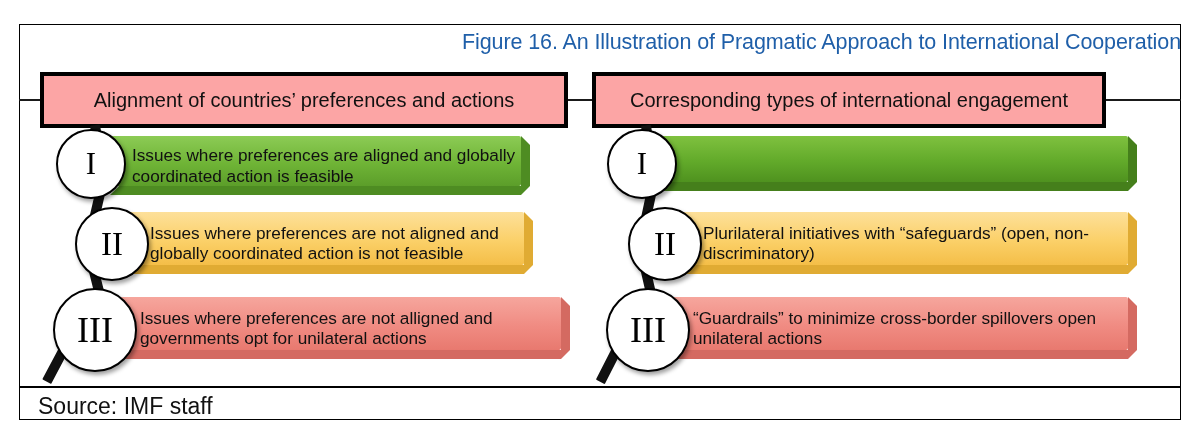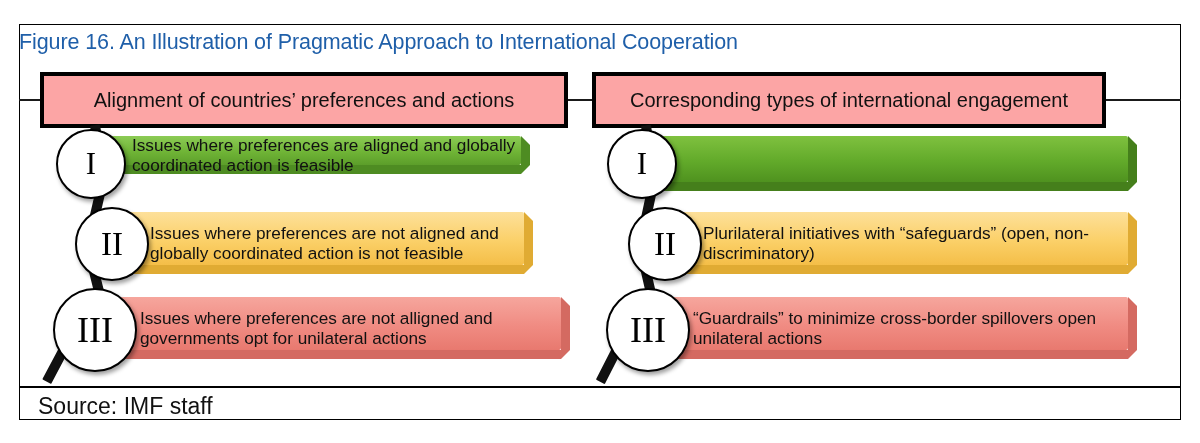--- a/index.html
+++ b/index.html
@@ -21,21 +21,21 @@
     box-sizing:border-box;
     border:1.6px solid #000;
     background:#fff;
   }
 
   
   .title{
     position:absolute;
     left:19px;top:30px;
     width:1162px;
-    text-align:left;
+    text-align:right;
     color:#1F5FA9;
     font-size:21.5px;
     font-family:"Liberation Sans",sans-serif;
     letter-spacing:-0.1px;
     white-space:nowrap;
   }
 
   
   .hline{position:absolute;background:#1a1a1a;height:1.6px;}
 
@@ -143,21 +143,21 @@
   <div class="chain" style="left:90px;top:126px;width:10px;height:22px;transform:rotate(-10deg);"></div>
   <div class="chain" style="left:98px;top:180px;width:10px;height:52px;transform:rotate(13deg);"></div>
   <div class="chain" style="left:88px;top:268px;width:10px;height:50px;transform:rotate(-14deg);"></div>
   <div class="chain" style="left:61px;top:344px;width:10px;height:40px;transform:rotate(28deg);"></div>
 
   <div class="chain" style="left:641px;top:126px;width:10px;height:22px;transform:rotate(-8deg);"></div>
   <div class="chain" style="left:649px;top:180px;width:10px;height:52px;transform:rotate(12deg);"></div>
   <div class="chain" style="left:640px;top:268px;width:10px;height:50px;transform:rotate(-13deg);"></div>
   <div class="chain" style="left:614px;top:344px;width:10px;height:40px;transform:rotate(27deg);"></div>
 
-  <div class="bar" style="left:110px;top:136px;width:420px;height:38px;padding-left:22px;">
+  <div class="bar" style="left:110px;top:136px;width:420px;height:59px;padding-left:22px;">
     <span class="face" style="background:linear-gradient(180deg,#8CCB55 0%,#6FB436 55%,#5C9E2A 100%);"></span>
     <span class="side" style="background:#4E8C22;"></span>
     <span class="bottom" style="background:#4E8C22;"></span>
     <span class="txt barlabel">Issues where preferences are aligned and globally coordinated action is feasible</span>
   </div>
   <div class="circle" style="left:56px;top:129px;width:66px;height:66px;font-size:31px;">
     <span>I</span>
   </div>
 
   <div class="bar" style="left:661px;top:136px;width:476px;height:55px;padding-left:22px;">

